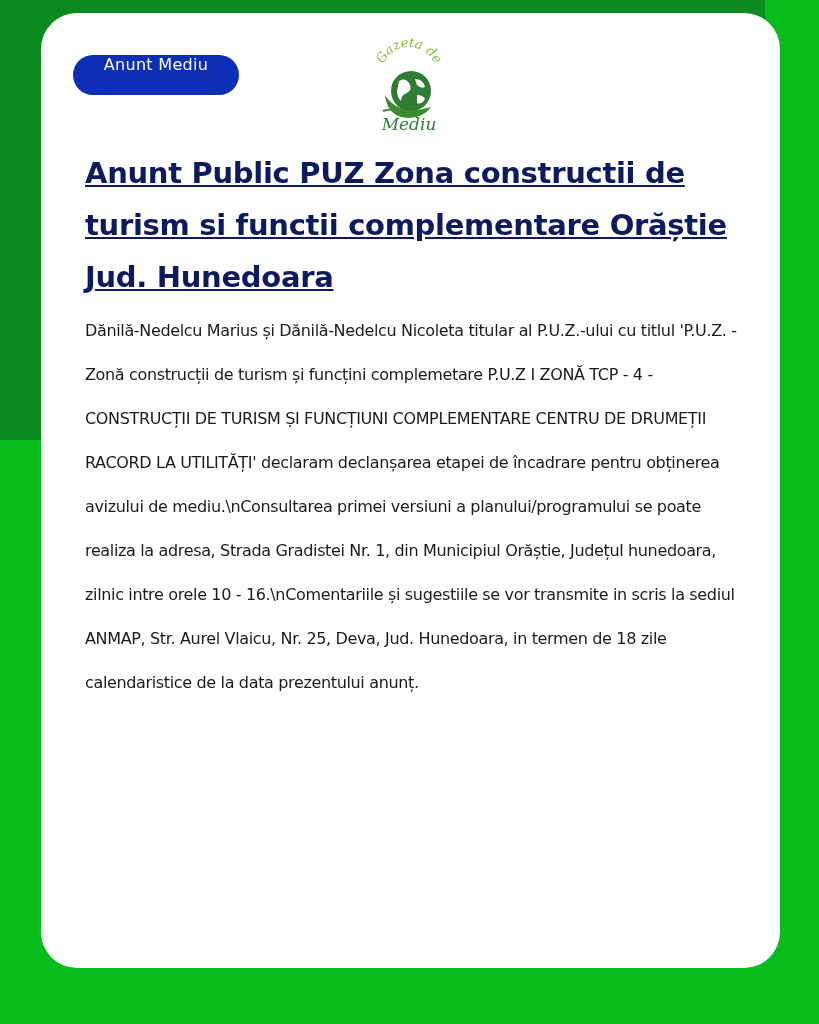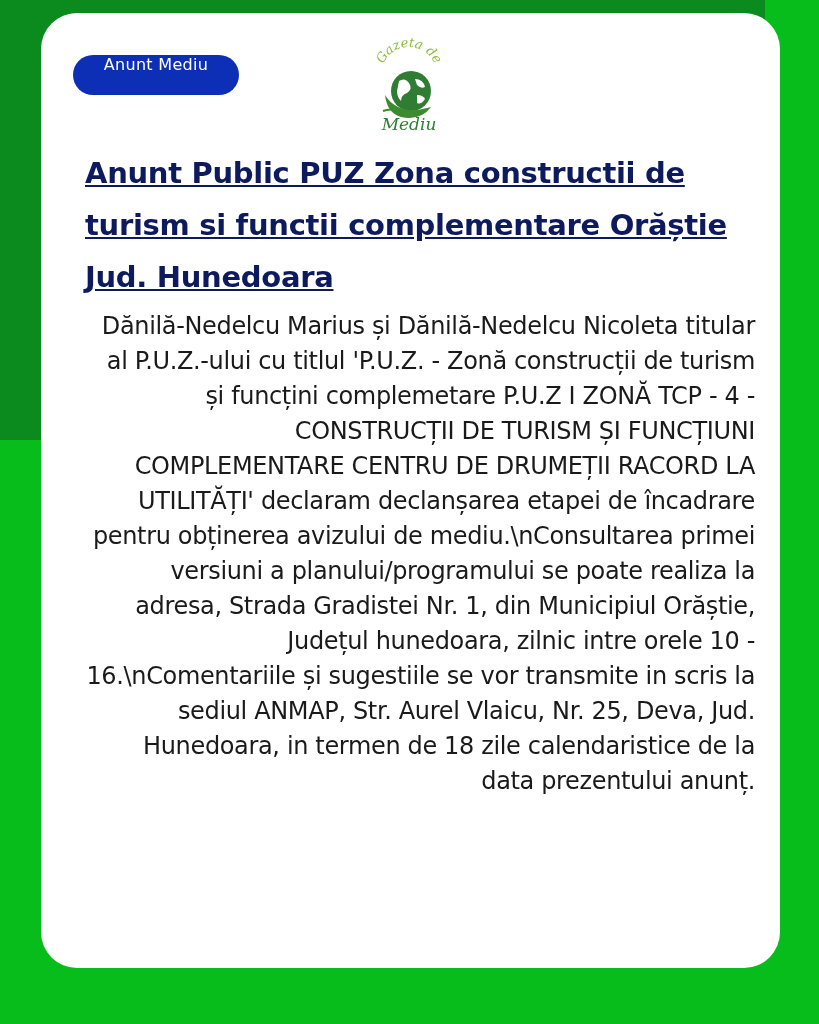--- a/index.html
+++ b/index.html
@@ -26,21 +26,21 @@
     position:absolute; left:318px; top:20px; width:100px; height:100px;
   }
   .title {
     position:absolute; left:44px; top:134px; width:650px;
     color:#0d1a5e; font-family:"DejaVu Sans", sans-serif; font-weight:bold;
     font-size:29px; line-height:52px; letter-spacing:-0.3px;text-decoration:underline;
   }
   .body-text {
     position:absolute; left:44px; top:296px; width:670px;
     color:#1a1a1a; font-family:"DejaVu Sans", sans-serif;
-    font-size:24px; line-height:35px; letter-spacing:-0.35px;text-align:right;
+    font-size:16px; line-height:44px; letter-spacing:-0.35px;
   }
 </style>
 </head>
 <body>
 
 <div class="bg-dark"></div>
 
 <div class="card">
   <div class="badge">
     <span>Anunt Mediu</span>

